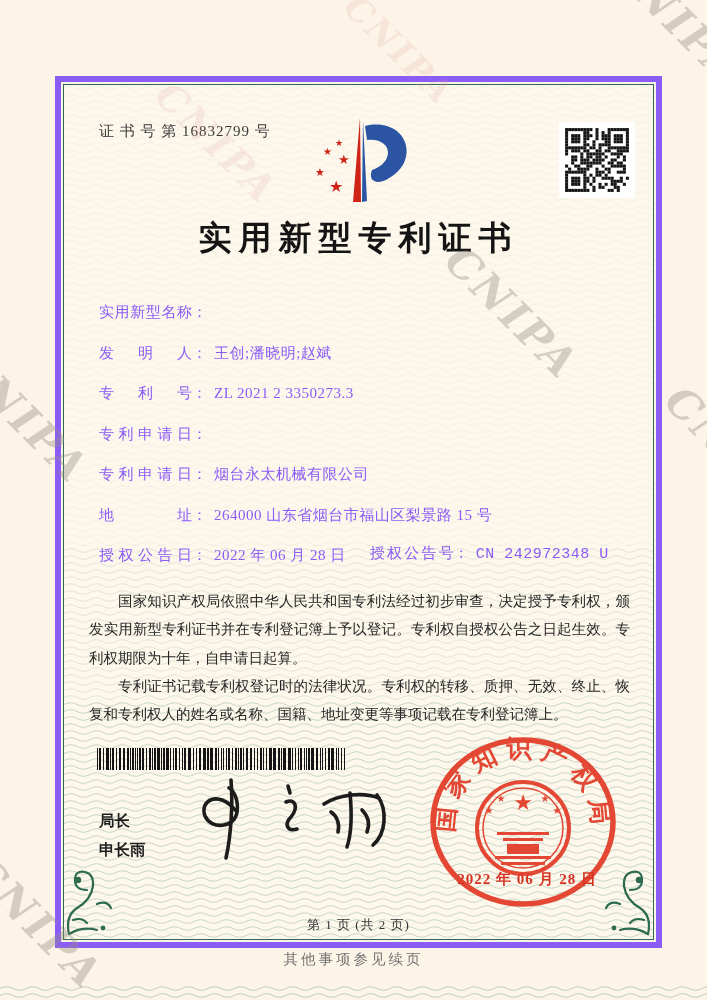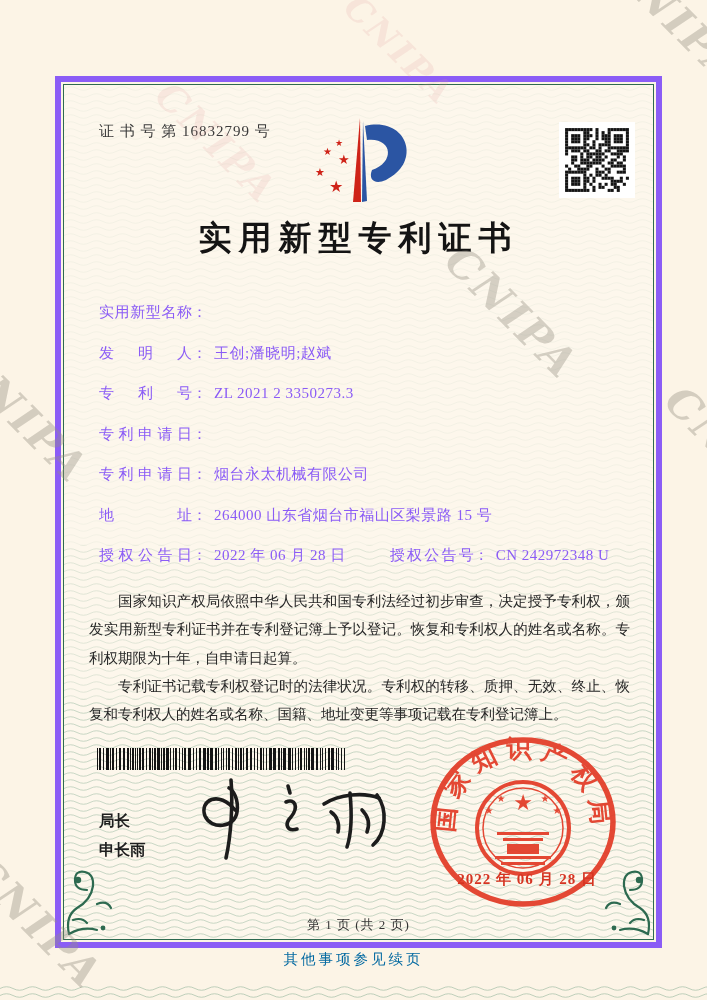--- a/index.html
+++ b/index.html
@@ -37,36 +37,36 @@
   .qr{left:498px;top:40px;width:76px;height:76px;}
   .logo{left:228px;top:32px;}
   .title{left:0;right:0;top:134px;text-align:center;font-size:33px;font-weight:bold;
          letter-spacing:7px;color:#141414;}
   .fields{left:38px;right:26px;top:218px;display:flex;flex-direction:column;gap:16.5px;
           font-size:15px;color:#8b5cf6;}
   .frow{display:flex;line-height:24px;white-space:nowrap;}
   .flabel{display:inline-block;width:93px;flex-shrink:0;text-align:justify;text-align-last:justify;}
   .fcolon{margin-right:7px;flex-shrink:0;}
   .fvalue{letter-spacing:0.5px;}
-  .fpair2{margin-left:44px;display:flex;}
+  .fpair2{margin-left:24px;display:flex;font-family:Liberation Mono, monospace;}
   .fpair2 .flabel{width:84px;}
   .paras{left:28px;right:26px;top:505px;font-size:14.5px;line-height:1.95;
          text-align:justify;color:#262626;}
   .paras p{margin:0;text-indent:2em;}
   .barcode{left:36px;top:666px;}
   .signer{left:38px;top:724px;font-size:15.5px;color:#1f1f1f;line-height:29px;font-weight:bold;}
   .signature{left:128px;top:692px;}
   .seal{left:366px;top:654px;}
   .seal-date{left:370px;top:788px;width:192px;text-align:center;color:#d63422;
              font-size:15px;font-weight:bold;letter-spacing:1px;}
   .page-info{left:0;right:0;top:834px;text-align:center;font-size:13px;color:#333;letter-spacing:1px;}
   .orn{left:2px;top:782px;}
   .orn-r{left:auto;right:2px;transform:scaleX(-1);}
   .note{position:absolute;left:0;right:0;top:950px;z-index:2;text-align:center;
-        font-size:14.5px;letter-spacing:3px;color:#0369a1;}
+        font-size:14.5px;letter-spacing:3px;color:#737373;}
   .bottom-band{position:absolute;left:0;bottom:0;width:707px;height:15px;z-index:0;}
 </style>
 </head>
 <body>
 
 <div class="wm wm1">CNIPA</div>
 <div class="wm wm2">CNIPA</div>
 <div class="wm wm3">CNIPA</div>
 <div class="wm wm4">CNIPA</div>
 <div class="wm wm5">CNIPA</div>
@@ -387,21 +387,21 @@
       <span class="fvalue">2022 年 06 月 28 日</span>
       <span class="fpair2">
         <span class="flabel">授权公告号</span>
           <span class="fcolon">：</span>
         <span class="fvalue">CN 242972348 U</span>
       </span>
     </div>
   </div>
 
   <div class="c paras">
-    <p>国家知识产权局依照中华人民共和国专利法经过初步审查，决定授予专利权，颁发实用新型专利证书并在专利登记簿上予以登记。恢复和专利权人的姓名或名称。专利权期限为十年，自申请日起算。</p>
+    <p>国家知识产权局依照中华人民共和国专利法经过初步审查，决定授予专利权，颁发实用新型专利证书并在专利登记簿上予以登记。专利权自授权公告之日起生效。专利权期限为十年，自申请日起算。</p>
     <p>专利证书记载专利权登记时的法律状况。专利权的转移、质押、无效、终止、恢复和专利权人的姓名或名称、国籍、地址变更等事项记载在专利登记簿上。</p>
   </div>
 
   <svg id="bc-svg" class="c barcode" width="252" height="22" viewBox="0 0 252 22">
       <rect x="0" y="0" width="1" height="22" fill="#141414"></rect>
       <rect x="2" y="0" width="2" height="22" fill="#141414"></rect>
       <rect x="6" y="0" width="1" height="22" fill="#141414"></rect>
       <rect x="9" y="0" width="3" height="22" fill="#141414"></rect>
       <rect x="13" y="0" width="1" height="22" fill="#141414"></rect>
       <rect x="15" y="0" width="2" height="22" fill="#141414"></rect>

